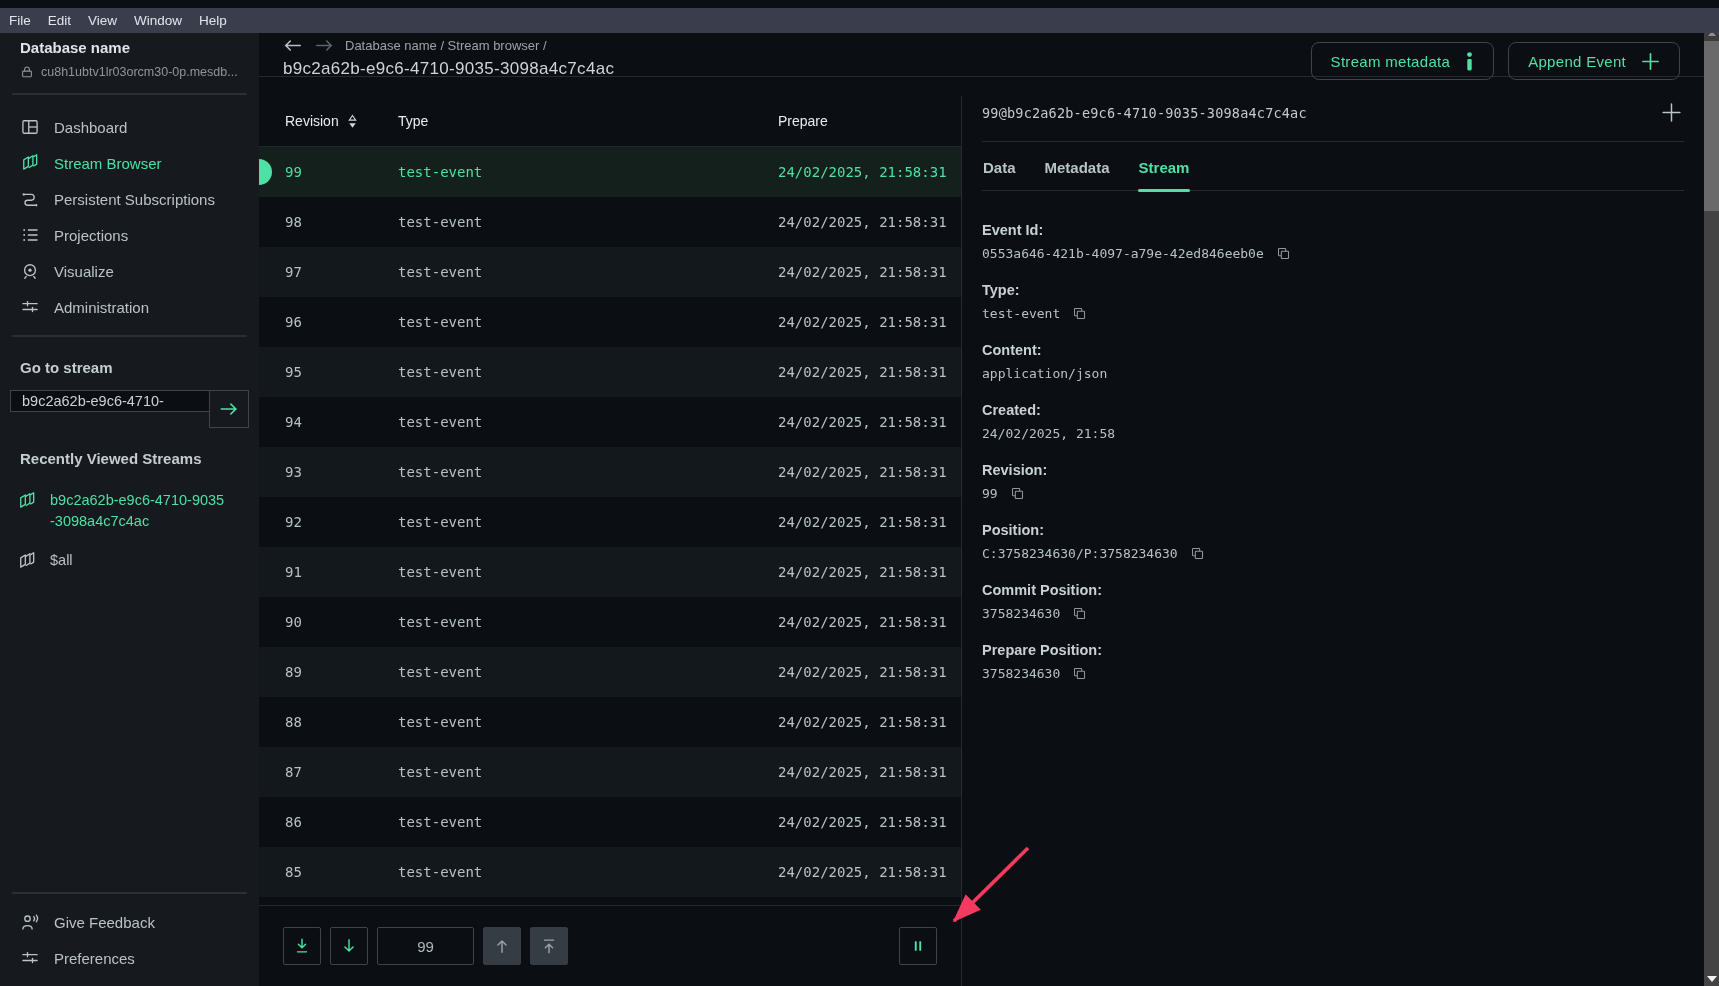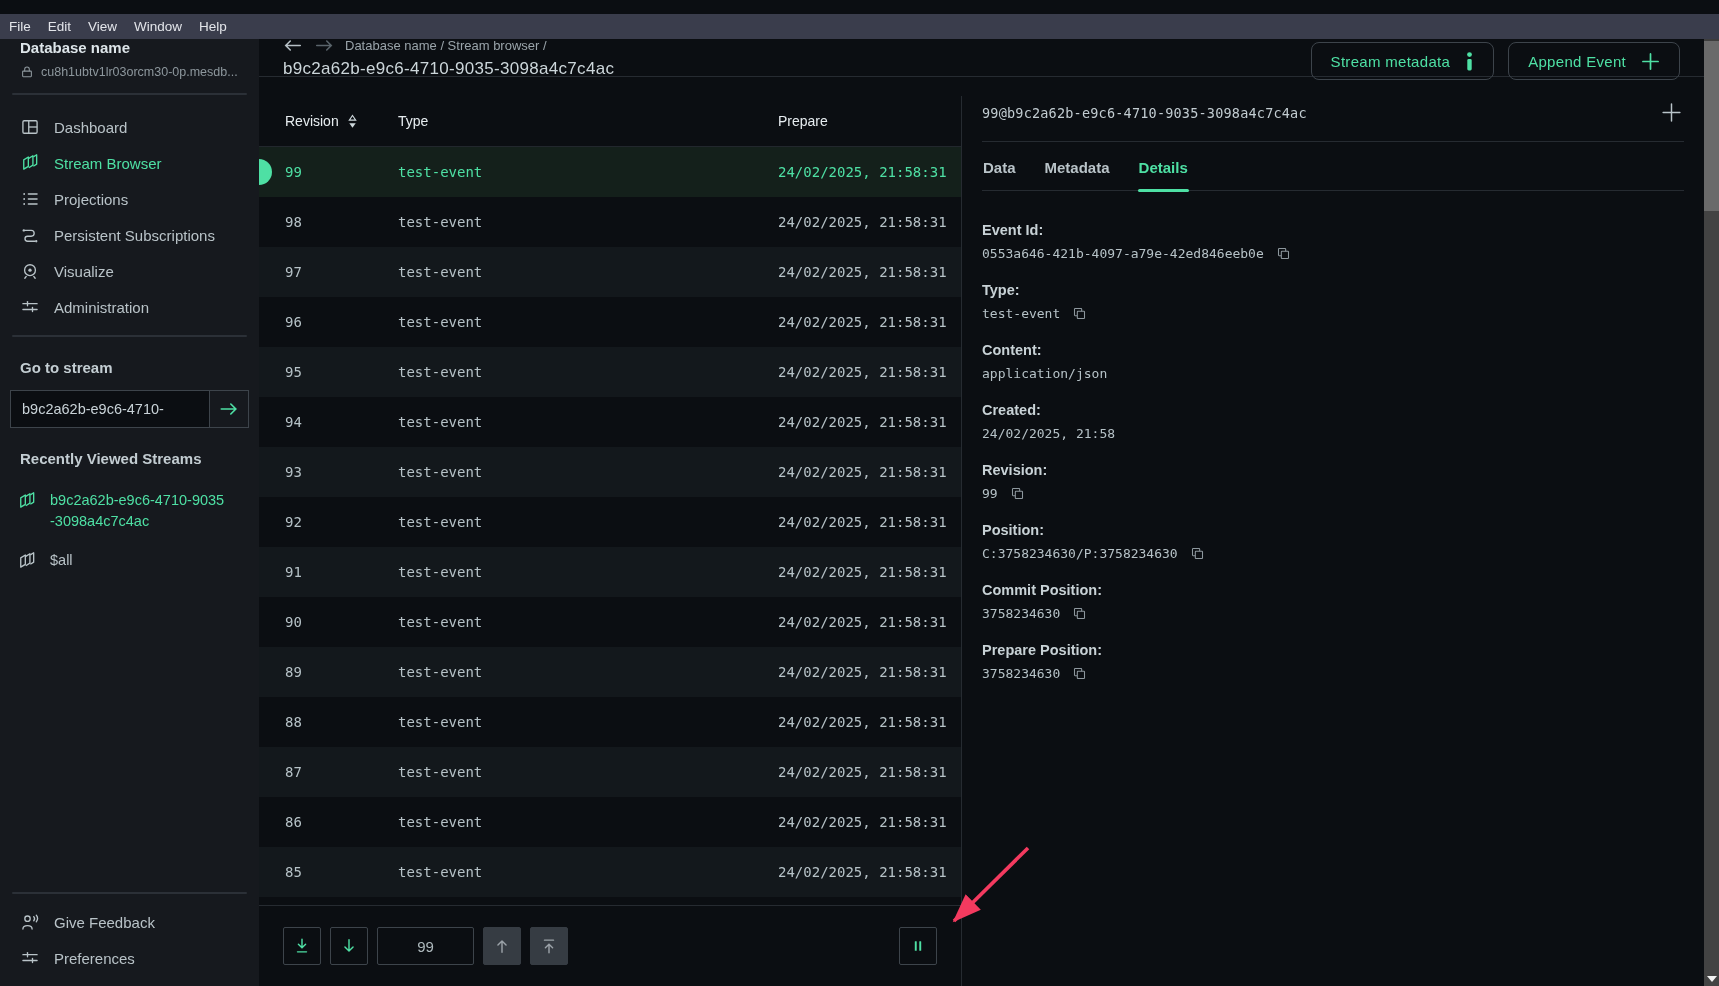--- a/index.html
+++ b/index.html
@@ -14,40 +14,40 @@
     --accent:#4ee0a4;
     --txt:#b9c3c8;
     --txt-bright:#dde5e9;
     --txt-dim:#8d979d;
     --border:#3d444b;
     --divider:#262b31;
     --mono:"DejaVu Sans Mono", monospace;
   }
 
   
-  .menubar{ position:absolute; top:14px; left:0; width:1719px; height:25px;
+  .menubar{ position:absolute; top:8px; left:0; width:1719px; height:25px;
     background:#3a3d4c; display:flex; align-items:center; gap:17px;
     padding-left:9px; font-size:13.5px; color:#e3e5ea; z-index:30;}
   .menu-item{ cursor:default; }
 
   
   .sidebar{ position:absolute; top:25px; left:0; width:259px; bottom:0;
     background:#16191e; display:flex; flex-direction:column; z-index:5;}
   .db-head{ padding:14px 20px 4px; }
   .db-name{ font-weight:bold; font-size:15px; color:var(--txt-bright); margin-bottom:9px;}
   .db-host{ display:flex; align-items:center; gap:7px; color:var(--txt-dim); font-size:12.5px;}
   .s-divider{ height:2px; background:#2b3037; border-radius:2px; margin:10px 12px;}
   .nav{ padding:4px 0 0; }
   .nav-item{ display:flex; align-items:center; gap:14px; height:36px;
     padding:0 20px; font-size:15px; color:var(--txt); cursor:pointer;}
   .nav-item svg{ width:20px; height:20px; flex:none; }
   .nav-item.active{ color:var(--accent); }
   .side-sec-label{ font-weight:bold; font-size:15px; color:#c3cdd2; padding:12px 20px 14px;}
   .goto-row{ display:flex; margin:0 10px; }
-  .goto-input{ flex:1; height:38px; min-width:0; background:#0b0e12;
+  .goto-input{ flex:1; height:22px; min-width:0; background:#0b0e12;
     border:1px solid var(--border); border-right:none; color:#c9d3d8;
     font-size:14.5px; padding:0 11px; font-family:"Liberation Sans",sans-serif; outline:none;}
   .goto-btn{ width:40px; height:38px; border:1px solid var(--border);
     background:transparent; color:var(--accent); display:flex; align-items:center;
     justify-content:center; cursor:pointer;}
   .recent-item{ display:flex; align-items:flex-start; gap:13px; padding:9px 17px;
     font-size:14.5px; line-height:21px; color:var(--txt); cursor:pointer;}
   .recent-item svg{ width:20px; height:20px; flex:none; margin-top:1px;}
   .recent-item.active{ color:var(--accent); }
   .recent-item .lbl{ width:176px; word-break:break-all; }
@@ -175,36 +175,36 @@
     <div class="nav-item active">
       <svg viewBox="0 0 24 24" fill="none" stroke="currentColor" stroke-width="1.6" stroke-linejoin="round">
           <path d="M4.5 8.2 L10 4.8 V16 L4.5 19.4 Z"></path>
           <path d="M10.5 6.4 L15.5 3.3 V14.6 L10.5 17.7"></path>
           <path d="M16 4.6 L20 2.1 V13.4 L16 15.9"></path>
         </svg>
       <span>Stream Browser</span>
     </div>
     <div class="nav-item">
       <svg viewBox="0 0 24 24" fill="none" stroke="currentColor" stroke-width="1.6" stroke-linecap="round">
+          <path d="M5.5 6.5 h8 a3.5 3.5 0 0 1 0 7 H9 a3 3 0 0 0 0 6 h9"></path>
+          <circle cx="4.5" cy="6.5" r="1.4" fill="currentColor" stroke="none"></circle>
+          <circle cx="19.5" cy="19.5" r="1.4" fill="currentColor" stroke="none"></circle>
+        </svg>
+      <span>Persistent Subscriptions</span>
+    </div>
+    <div class="nav-item">
+      <svg viewBox="0 0 24 24" fill="none" stroke="currentColor" stroke-width="1.6" stroke-linecap="round">
           <circle cx="5" cy="6" r="1.1" fill="currentColor" stroke="none"></circle>
           <line x1="10" y1="6" x2="20.5" y2="6"></line>
           <circle cx="5" cy="12" r="1.1" fill="currentColor" stroke="none"></circle>
           <line x1="10" y1="12" x2="20.5" y2="12"></line>
           <circle cx="5" cy="18" r="1.1" fill="currentColor" stroke="none"></circle>
           <line x1="10" y1="18" x2="20.5" y2="18"></line>
         </svg>
       <span>Projections</span>
-    </div>
-    <div class="nav-item">
-      <svg viewBox="0 0 24 24" fill="none" stroke="currentColor" stroke-width="1.6" stroke-linecap="round">
-          <path d="M5.5 6.5 h8 a3.5 3.5 0 0 1 0 7 H9 a3 3 0 0 0 0 6 h9"></path>
-          <circle cx="4.5" cy="6.5" r="1.4" fill="currentColor" stroke="none"></circle>
-          <circle cx="19.5" cy="19.5" r="1.4" fill="currentColor" stroke="none"></circle>
-        </svg>
-      <span>Persistent Subscriptions</span>
     </div>
     <div class="nav-item">
       <svg viewBox="0 0 24 24" fill="none" stroke="currentColor" stroke-width="1.6" stroke-linecap="round">
           <circle cx="12" cy="11" r="6.5"></circle>
           <circle cx="12" cy="11" r="2" fill="currentColor" stroke="none"></circle>
           <path d="M7.5 18.5 l-1.7 2.2 M16.5 18.5 l1.7 2.2"></path>
         </svg>
       <span>Visualize</span>
     </div>
     <div class="nav-item">
@@ -446,21 +446,21 @@
           <svg width="21" height="21" viewBox="0 0 20 20" fill="none" stroke="currentColor" stroke-width="1.4" stroke-linecap="round">
               <line x1="10" y1="2" x2="10" y2="18"></line>
               <line x1="2" y1="10" x2="18" y2="10"></line>
             </svg>
         </div>
       </div>
       <div class="tabs">
 
       <div class="tab">Data</div>
           <div class="tab">Metadata</div>
-          <div class="tab active">Details</div>
+          <div class="tab active">Stream</div>
         </div>
       <div class="fields">
 
           <div class="field">
             <div class="f-label">Event Id:</div>
             <div class="f-value">
               <span>0553a646-421b-4097-a79e-42ed846eeb0e</span>
               <svg class="copy-ic" width="15" height="15" viewBox="0 0 24 24" fill="none" stroke="currentColor" stroke-width="1.7">
                 <rect x="8.5" y="8.5" width="11.5" height="11.5" rx="1"></rect>
                 <path d="M15.5 8.5 V5 a1 1 0 0 0 -1 -1 H5 a1 1 0 0 0 -1 1 v9.5 a1 1 0 0 0 1 1 h3.5"></path>

